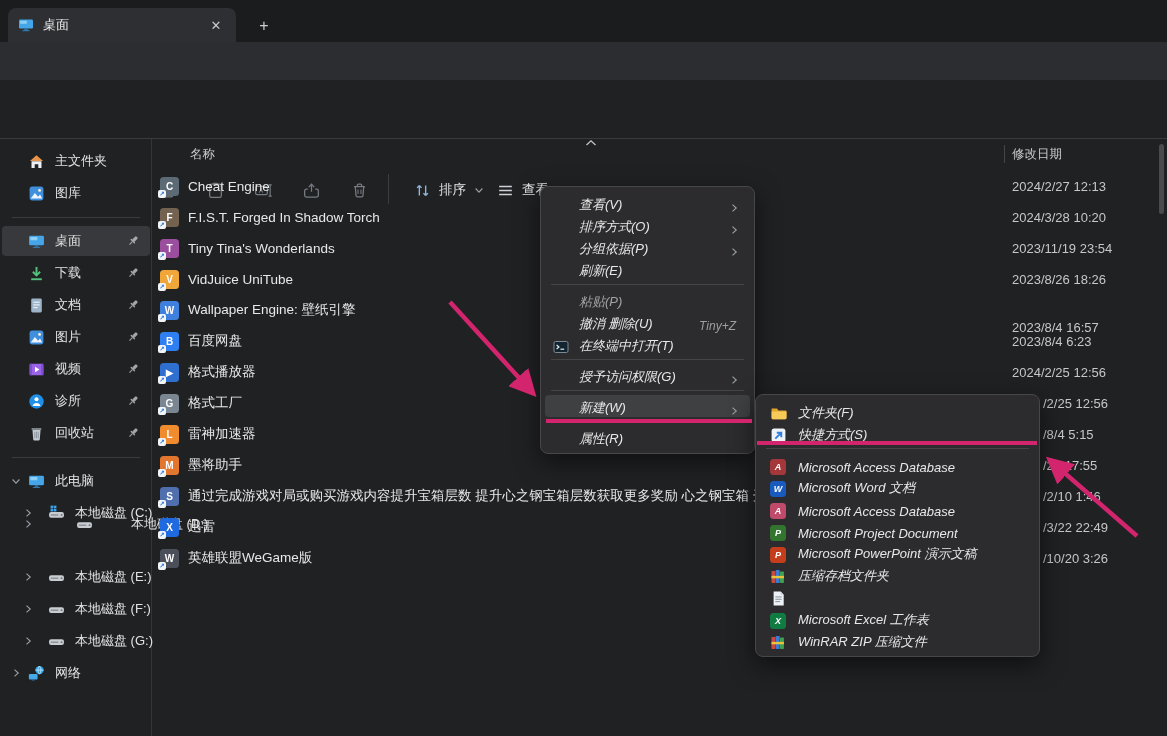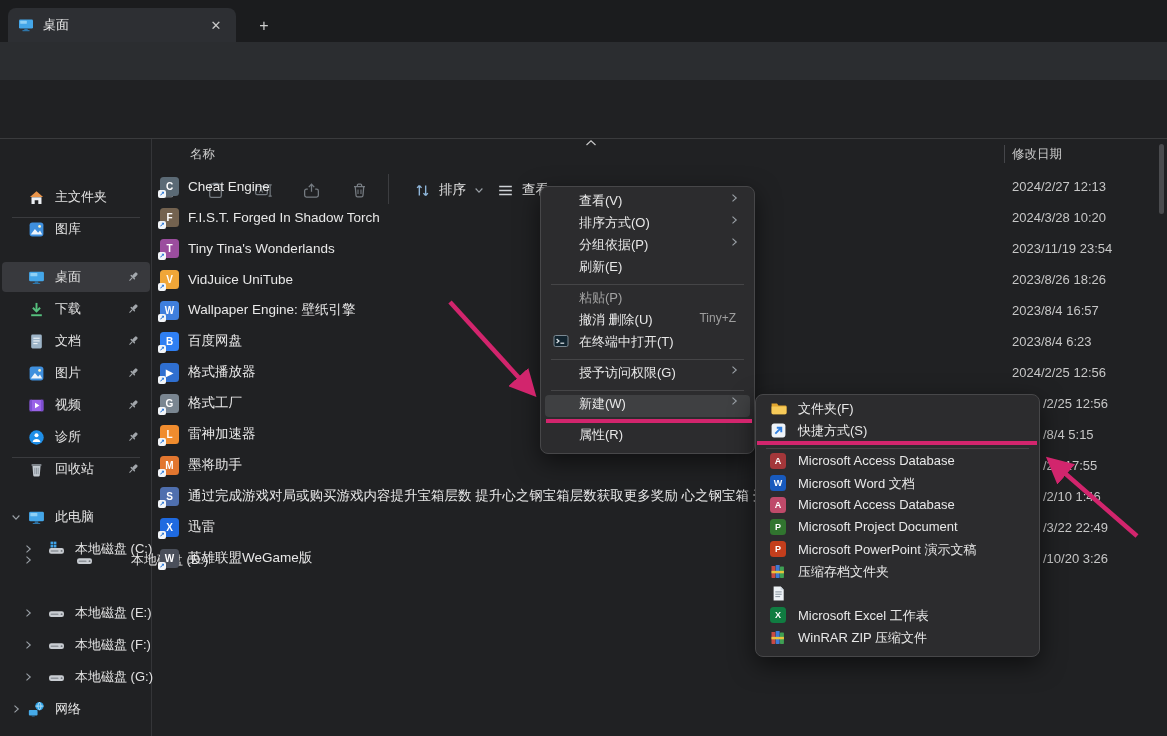--- a/index.html
+++ b/index.html
@@ -28,41 +28,41 @@
   .cmd-new{left:16px;top:95px;height:30px;display:flex;align-items:center;gap:8px;padding:0 10px;border-radius:5px;}
   .cmd-new .lbl{font-size:13.5px;color:#ececec;}
   .vsep{top:94px;width:1px;height:30px;background:#3c3d40;}
   .actico{top:98px;width:24px;height:24px;display:flex;align-items:center;justify-content:center;}
   .ddbtn{top:95px;height:30px;display:flex;align-items:center;gap:7px;padding:0 9px;border-radius:5px;}
   .ddbtn .lbl{font-size:13.5px;color:#e3e3e3;}
   .dots{top:98px;width:26px;height:24px;display:flex;align-items:center;justify-content:center;}
   
   .sidebar{left:0;top:139px;width:152px;height:597px;background:#202123;border-right:1px solid #343538;box-sizing:border-box;}
   .side-item{position:absolute;left:2px;width:148px;height:30px;border-radius:4px;
-       display:flex;align-items:center;margin-top:36px;}
+       display:flex;align-items:center;}
   .side-item.sel{background:#38393d;}
   .side-item .ic{margin-left:26px;width:17px;height:17px;flex:none;}
   .side-item .lb{font-size:13px;color:#e3e3e3;margin-left:10px;flex:1;white-space:nowrap;}
   .side-item .pin{width:14px;height:14px;margin-right:10px;flex:none;opacity:.85;}
   .side-sep{position:absolute;left:12px;width:128px;height:1px;background:#3a3b3e;}
   
   .colhdr{font-size:12.5px;color:#cbcbcb;}
   .hdr-sep{left:1004px;top:145px;width:1px;height:18px;background:#45464a;}
   .file-row{position:absolute;left:160px;width:840px;height:30px;display:flex;align-items:center;}
   .file-row .name{font-size:13.5px;color:#e8e8e8;margin-left:9px;white-space:nowrap;}
   .file-date{position:absolute;font-size:13px;color:#c7c7c7;white-space:nowrap;}
   .tile{position:relative;width:19px;height:19px;border-radius:3.5px;flex:none;
        display:flex;align-items:center;justify-content:center;font-size:10px;font-weight:bold;color:#fff;}
   .tile .sc{position:absolute;left:-2px;bottom:-2px;width:8px;height:8px;background:#f2f5f8;border-radius:2px;
        color:#1d6fd6;font-size:6.5px;line-height:8px;text-align:center;font-weight:bold;}
   .scrollbar{left:1159px;top:144px;width:5px;height:70px;background:#4a4b4e;border-radius:3px;}
   
   .menu{background:#2c2c2e;border:1px solid #474749;border-radius:8px;
        box-shadow:0 8px 24px rgba(0,0,0,.55);box-sizing:border-box;padding:5px 4px;}
-  .mi{height:22px;display:flex;align-items:flex-start;border-radius:4px;position:relative;padding:0 8px;}
+  .mi{height:22px;display:flex;align-items:flex-end;border-radius:4px;position:relative;padding:0 8px;font-style:italic;}
   .mi .mlbl{font-size:13px;color:#e8e8e8;margin-left:26px;flex:1;white-space:nowrap;}
   .mi .mic{position:absolute;left:8px;width:16px;height:16px;}
   .mi .sc-txt{font-size:12px;color:#9f9f9f;margin-right:6px;}
   .mi .chv{width:12px;height:12px;margin-right:2px;}
   .mi.disabled .mlbl{color:#a3a3a3;}
   .mi.hl{background:#3f4042;}
   .msep{height:1px;background:#454547;margin:4px 6px;}
   .smi .mlbl{margin-left:30px;}
   .smi .mic{left:10px;width:17px;height:17px;}
   .anno{left:0;top:0;width:1167px;height:736px;pointer-events:none;z-index:60;}
@@ -554,21 +554,21 @@
       <div class="abs file-date" style="top: 241px; left: 1012px;">2023/11/19 23:54</div>
       <div class="file-row" style="top: 264px;">
         <span class="tile" style="background: rgb(240, 166, 56);">V<span class="sc">↗</span></span>
         <span class="name">VidJuice UniTube</span>
       </div>
       <div class="abs file-date" style="top: 272px; left: 1012px;">2023/8/26 18:26</div>
       <div class="file-row" style="top: 295px;">
         <span class="tile" style="background: rgb(63, 127, 221);">W<span class="sc">↗</span></span>
         <span class="name">Wallpaper Engine: 壁纸引擎</span>
       </div>
-      <div class="abs file-date" style="top: 303px; left: 1012px;">2023/8/4 16:57</div>
+      <div class="abs file-date" style="top: 320px; left: 1012px;">2023/8/4 16:57</div>
       <div class="file-row" style="top: 326px;">
         <span class="tile" style="background: rgb(47, 127, 242);">B<span class="sc">↗</span></span>
         <span class="name">百度网盘</span>
       </div>
       <div class="abs file-date" style="top: 334px; left: 1012px;">2023/8/4 6:23</div>
       <div class="file-row" style="top: 357px;">
         <span class="tile" style="background: rgb(47, 111, 208);">▶<span class="sc">↗</span></span>
         <span class="name">格式播放器</span>
       </div>
       <div class="abs file-date" style="top: 365px; left: 1012px;">2024/2/25 12:56</div>

